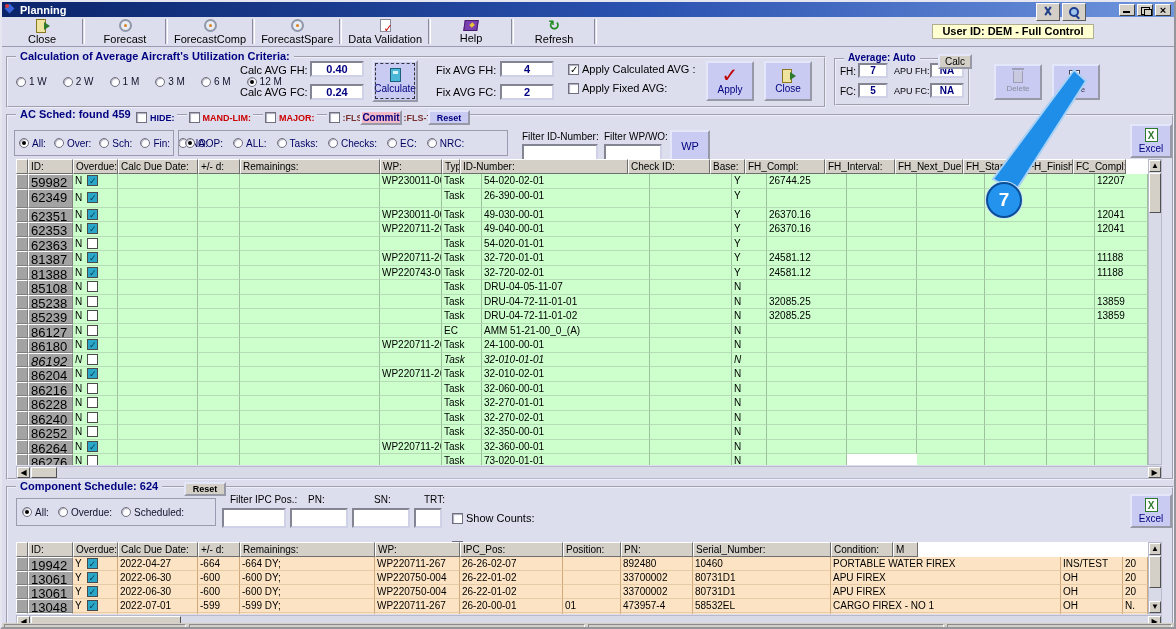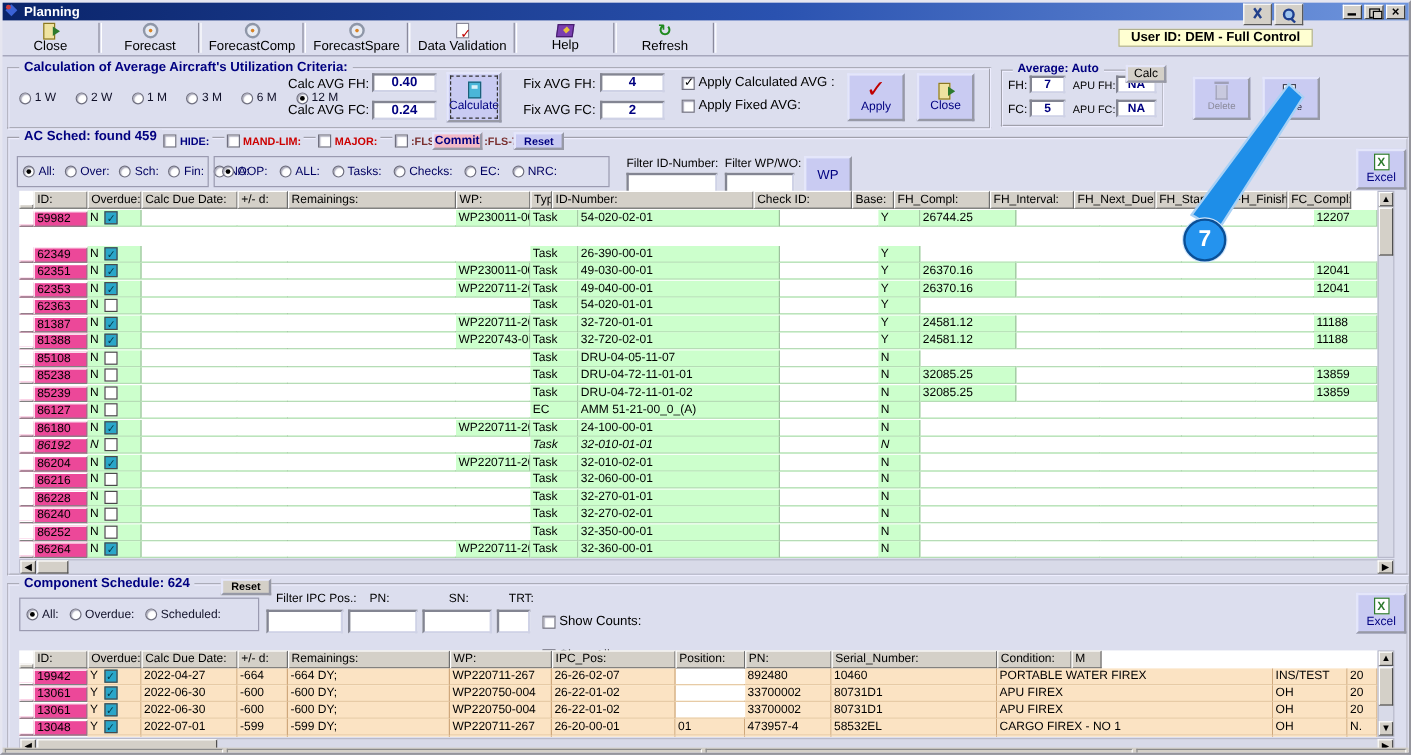--- a/index.html
+++ b/index.html
@@ -52,23 +52,23 @@
   .btn.bold{font-weight:bold;}
   .btn.stack{flex-direction:column;gap:1px;}
   
   .radio{display:inline-block;width:10px;height:10px;border-radius:50%;background:#fff;border:1px solid #707080;box-shadow:inset 1px 1px 1px #aab;position:relative;flex:none;}
   .radio.sel::after{content:'';position:absolute;left:2px;top:2px;width:4px;height:4px;background:#000;border-radius:50%;}
   .chk{display:inline-block;width:11px;height:11px;background:#fff;border:1px solid #707080;box-shadow:inset 1px 1px 1px #aab;position:relative;flex:none;font-size:10px;line-height:9px;text-align:center;color:#000;}
   .chk.on::after{content:'\2713';position:absolute;left:1px;top:0;font-weight:bold;}
   .opt{display:inline-flex;align-items:center;gap:3px;font-size:11px;}
   
   .tablewrap{position:absolute;overflow:hidden;background:#fff;}
-  .trow{display:flex;align-items:flex-end;}
+  .trow{display:flex;}
   .hc{background:#d4d0c8;border:1px solid;border-color:#fff #6e6e6e #6e6e6e #fff;font-size:10px;padding:1px 2px;overflow:hidden;white-space:nowrap;flex:none;}
-  .rh{background:#ec4899;border:1px solid;border-color:#fff #808080 #808080 #fff;font-size:10px;padding:0 2px;overflow:hidden;white-space:nowrap;flex:none;}
+  .rh{background:#a3a3a3;border:1px solid;border-color:#fff #808080 #808080 #fff;font-size:13px;padding:0 2px;overflow:hidden;white-space:nowrap;flex:none;}
   .c{font-size:10px;padding:0 2px;overflow:hidden;white-space:nowrap;flex:none;line-height:13px;}
   .green .c{border-right:1px solid #9ec09e;border-bottom:1px solid #b6dcb6;background:#ccffcc;}
   .peach .c{border-right:1px solid #cfa87c;border-bottom:1px solid #e7cba6;background:#fbe3c3;}
   .ovd{display:flex;align-items:center;gap:5px;}
   .gcb{display:inline-block;width:11px;height:11px;border:1px solid #4a4a4a;background:#fff;flex:none;font-size:9px;line-height:10px;text-align:center;color:#033a4a;font-weight:bold;}
   .gcb.on{background:#2aa6c9;}
   
   .sb{position:absolute;background:#d8dae8;border:1px solid #b8bacb;}
   .sbtn{position:absolute;width:12px;height:12px;background:#d4d0c8;border:1px solid;border-color:#fff #505050 #505050 #fff;font-size:8px;line-height:10px;text-align:center;color:#000;}
   .sthumb{position:absolute;background:#d4d0c8;border:1px solid;border-color:#fff #505050 #505050 #fff;}
@@ -356,21 +356,21 @@
           <div class="c" style="width: 168px;">54-020-02-01</div>
           <div class="c" style="width: 82px;"></div>
           <div class="c" style="width: 35px;">Y</div>
           <div class="c" style="width: 80px;">26744.25</div>
           <div class="c" style="width: 70px;"></div>
           <div class="c" style="width: 68px;"></div>
           <div class="c" style="width: 62px;"></div>
           <div class="c" style="width: 48px;"></div>
           <div class="c" style="width: 53px;">12207</div>
         </div>
-        <div class="trow green" style="height: 30px;">
+        <div class="trow green" style="height: 19px;">
           <div class="rh" style="width: 12px;"></div>
           <div class="rh" style="width: 45px;">62349</div>
           <div class="c ovd" style="width: 45px;">
             <span>N</span>
             <span class="gcb on">✓</span>
           </div>
           <div class="c" style="width: 80px;"></div>
           <div class="c" style="width: 42px;"></div>
           <div class="c" style="width: 140px;"></div>
           <div class="c" style="width: 62px;"></div>

